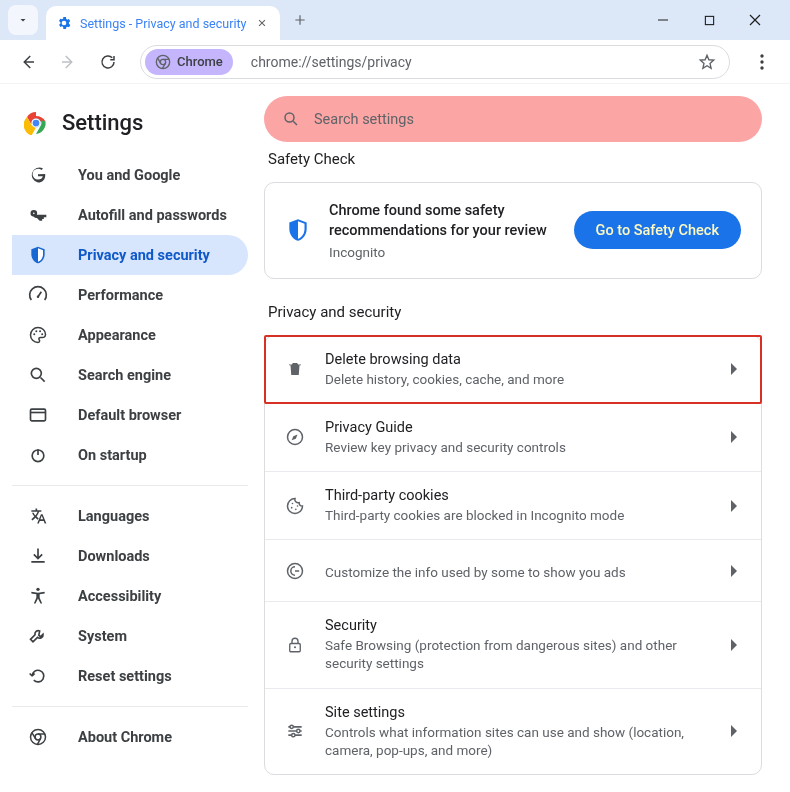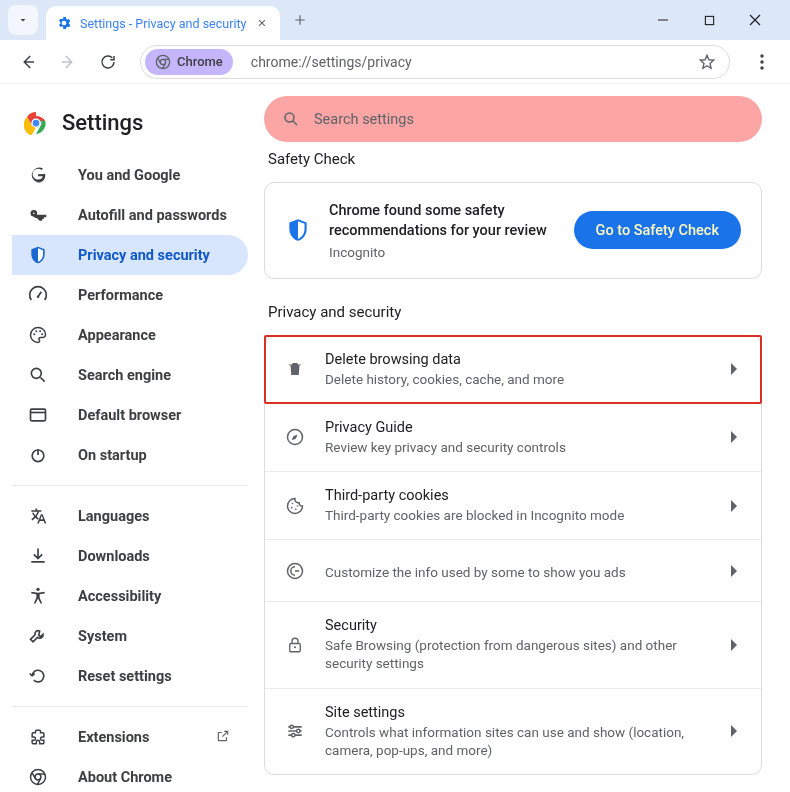--- a/index.html
+++ b/index.html
@@ -282,33 +282,20 @@
           </svg>
         </span>
       <span>Reset settings</span>
     </div>
 
     <div class="sidebar-divider"></div>
 
     <div class="sidebar-item">
       <span class="si-icon">
           <svg width="20" height="20" viewBox="0 0 24 24">
-            <path fill="none" stroke="#3c4043" stroke-width="1.8" d="M10 4h4a1 1 0 0 1 1 1v2h3a1 1 0 0 1 1 1v4h-2a2 2 0 0 0 0 4h2v3a1 1 0 0 1-1 1h-4v-2a2 2 0 0 0-4 0v2H6a1 1 0 0 1-1-1v-3h2a2 2 0 0 0 0-4H5V8a1 1 0 0 1 1-1h3V5a1 1 0 0 1 1-1z"></path>
-          </svg>
-        </span>
-      <span>Extensions</span>
-      <span class="ext-icon">
-          <svg width="14" height="14" viewBox="0 0 24 24">
-            <path fill="none" stroke="#5f6368" stroke-width="2" d="M14 4h6v6M20 4l-9 9M18 14v5a1 1 0 0 1-1 1H5a1 1 0 0 1-1-1V7a1 1 0 0 1 1-1h5"></path>
-          </svg>
-        </span>
-    </div>
-    <div class="sidebar-item">
-      <span class="si-icon">
-          <svg width="20" height="20" viewBox="0 0 24 24">
             <circle cx="12" cy="12" r="9" fill="none" stroke="#3c4043" stroke-width="1.8"></circle>
             <circle cx="12" cy="12" r="3.5" fill="none" stroke="#3c4043" stroke-width="1.8"></circle>
             <path fill="none" stroke="#3c4043" stroke-width="1.8" d="M12 8.5h8.5M9 14L4.5 6.5M15 14l-4 7.5"></path>
           </svg>
         </span>
       <span>About Chrome</span>
     </div>
   </div>
 
   <div class="main">

